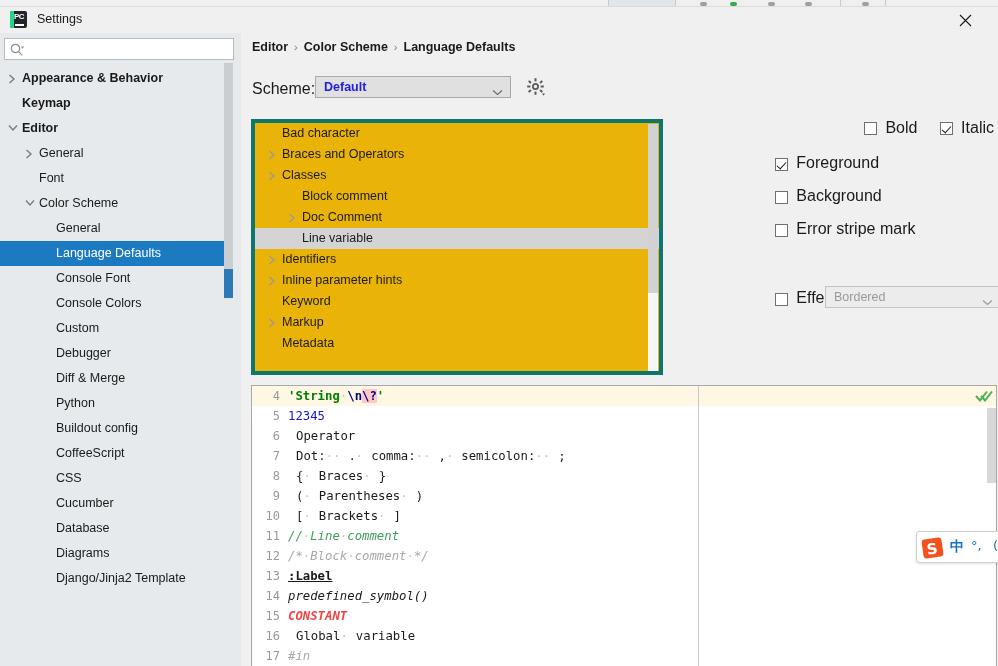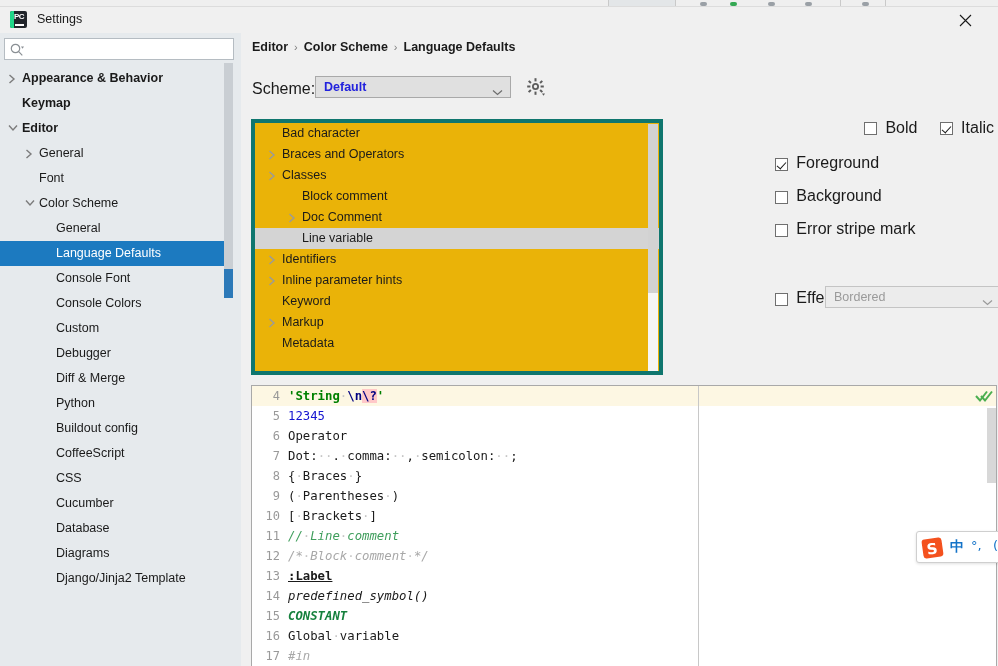--- a/index.html
+++ b/index.html
@@ -276,26 +276,26 @@
     font-family: "DejaVu Sans Mono", monospace;
   }
   .cl .ct { position: absolute; left: 36px; top: 0; }
   .cl.hl { background: #fdf7e3; }
   .cl.hl .ln { color: #999999; }
 
   .s-str { color: #008000; font-weight: bold; }
   .s-esc { color: #000080; font-weight: bold; }
   .s-esc-bad { color: #000080; font-weight: bold; background: #ffc8c8; }
   .s-num { color: #1515d0; }
-  .s-plain { color: #1a1a1a; }
+  .s-plain { color: #1a1a1a; margin-left: 8px; }
   .s-linecmt { color: #3f9e5c; font-style: italic; }
   .s-blockcmt { color: #a8a8a8; font-style: italic; }
   .s-label { color: #1a1a1a; font-weight: bold; text-decoration: underline; }
   .s-predef { color: #1a1a1a; font-style: italic; }
-  .s-const { color: #15803d; font-style: italic; font-weight: bold; }
+  .s-const { color: #ef4444; font-style: italic; font-weight: bold; }
   .s-dot { color: #c6c6c6; }
 
   .err-panel {
     position: absolute; left: 446px; top: 0px; width: 300px; height: 281px;
     background: #ffffff;
     border-left: 1px solid #c8c8c8;
   }
   .err-panel .hl-strip {
     position: absolute; left: 0; top: 0; width: 100%; height: 20px;
     background: #fdf7e3;

